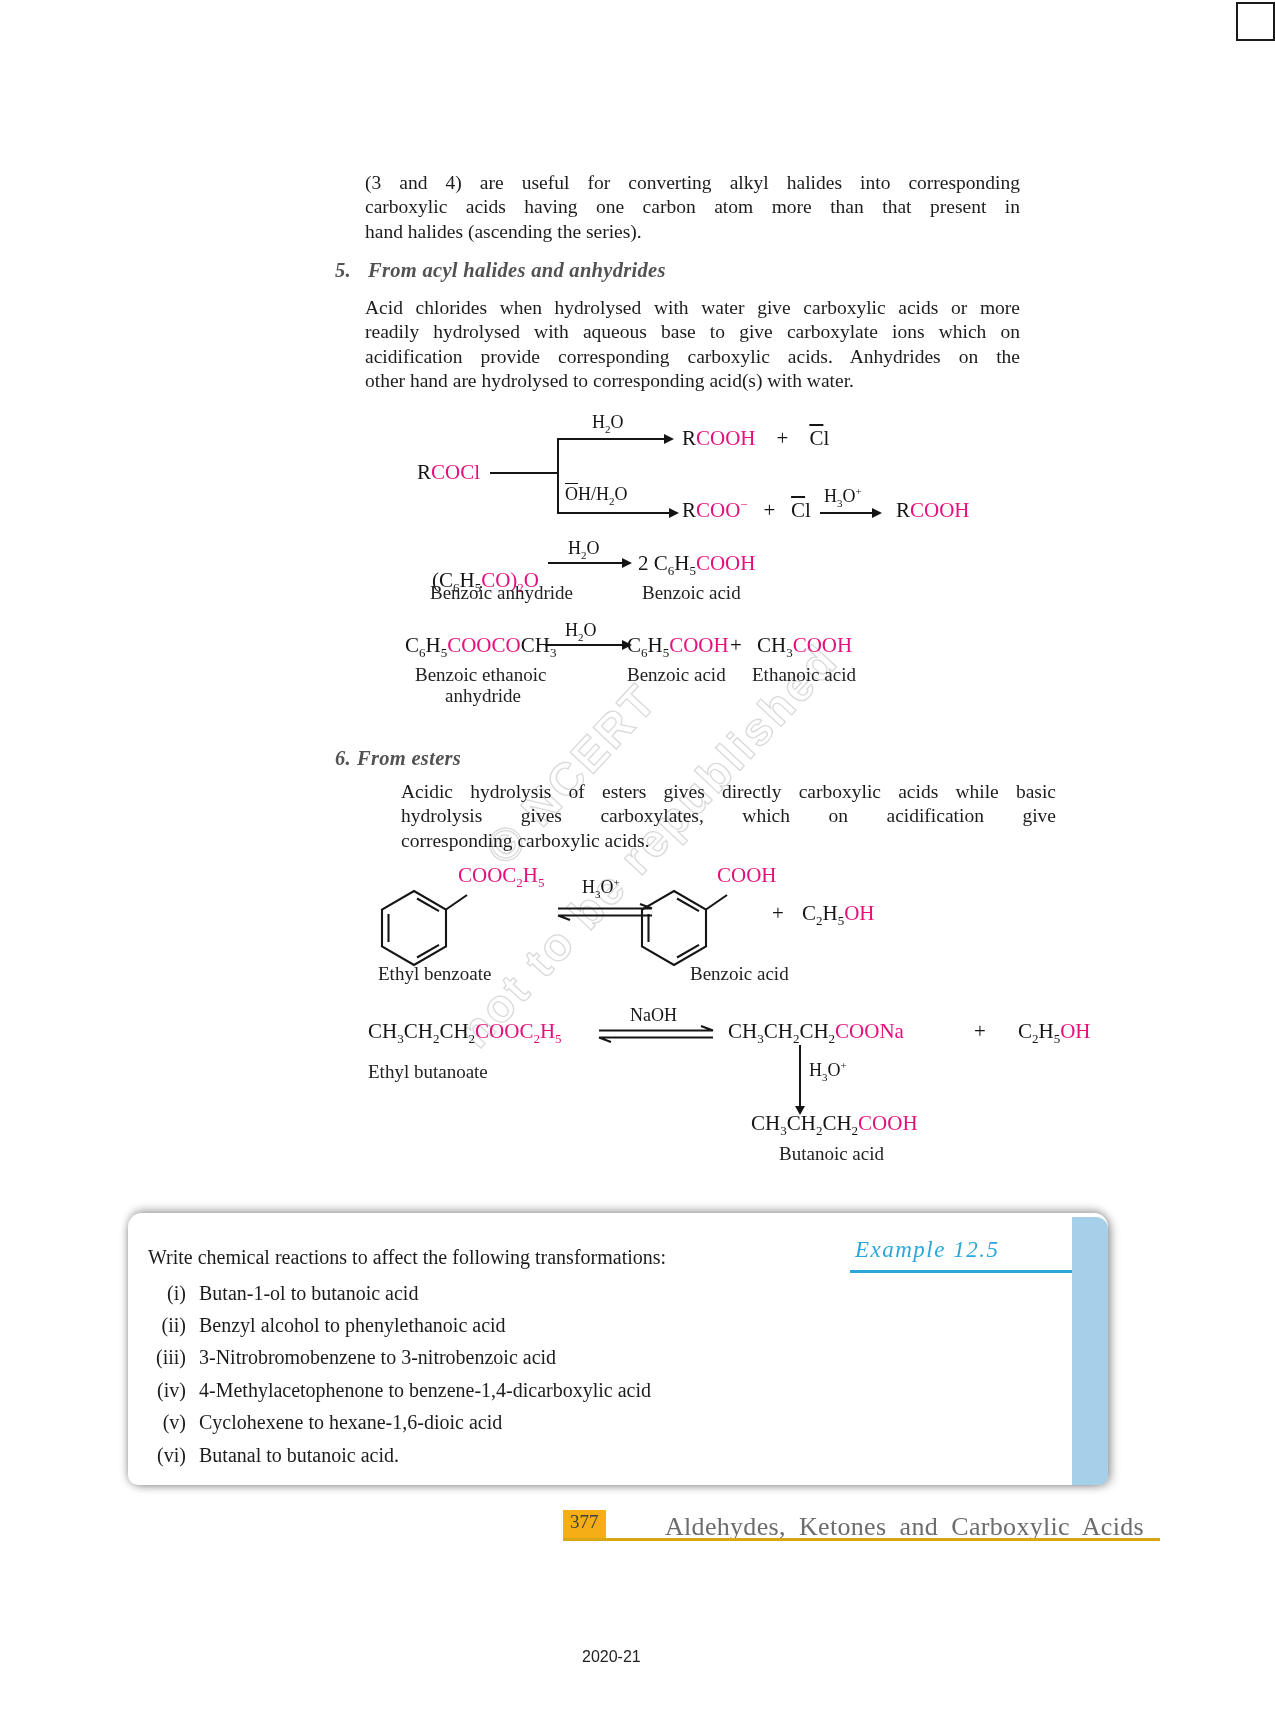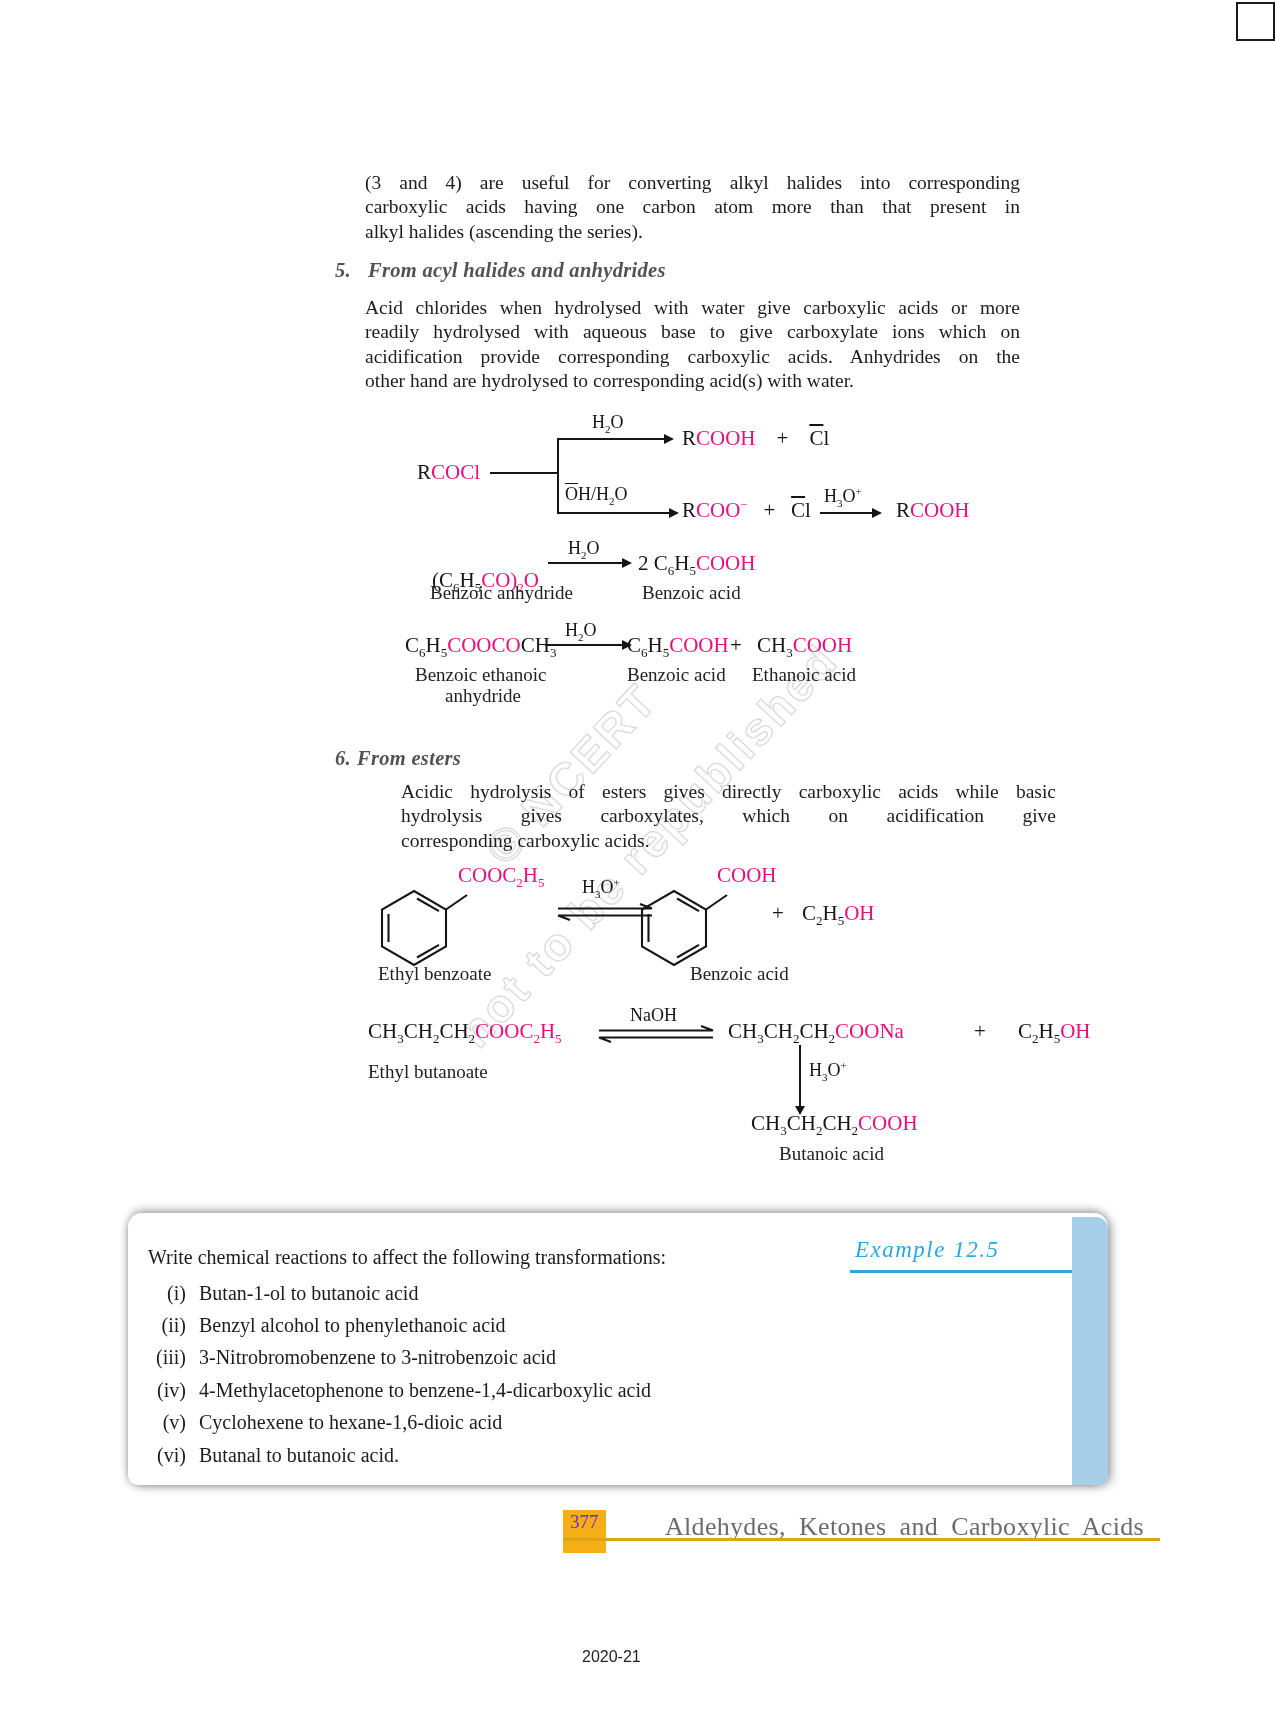--- a/index.html
+++ b/index.html
@@ -47,43 +47,43 @@
                -5px 2px 9px -4px rgba(0,0,0,.22), 0 6px 10px -4px rgba(0,0,0,.18);}
   .ex-bar{position:absolute;right:0;top:4px;bottom:0;width:36px;background:var(--bar);border-radius:0 12px 9px 0;}
   .ex-prompt{position:absolute;left:20px;top:33px;font-size:20px;color:#1c1c1e;white-space:nowrap;}
   .ex-badge{position:absolute;left:727px;top:24px;font-size:23px;font-style:italic;color:var(--blue);
     letter-spacing:1.5px;white-space:nowrap;}
   .ex-badge-line{position:absolute;left:722px;top:57px;width:222px;height:2.5px;background:var(--blue);}
   .ex-items{position:absolute;left:12px;top:64px;width:900px;}
   .ex-item{display:flex;height:32.4px;align-items:center;font-size:20px;color:#1c1c1e;}
   .ex-num{width:46px;text-align:right;margin-right:13px;flex:none;}
   
-  .pg-hl{position:absolute;left:563px;top:1510px;background:var(--gold-hl);color:#6d28d9;
-    font-size:19px;padding:1px 7px 20px;}
+  .pg-hl{position:absolute;left:563px;top:1510px;background:var(--gold-hl);color:#404040;
+    font-size:19px;padding:1px 7px 7px;}
   .chapter{position:absolute;left:629px;top:1512px;font-size:26px;color:var(--footer-gray);
     word-spacing:6.5px;letter-spacing:.3px;white-space:nowrap;margin-left:36px;}
   .gold-rule{position:absolute;left:563px;top:1538px;width:597px;height:3px;background:var(--gold-rule);}
   .year{position:absolute;left:582px;top:1648px;font-family:"Liberation Sans",sans-serif;font-size:16px;color:#222;}
 </style>
 </head>
 <body>
 
 <div class="page">
 
   <div class="watermark">
     <div>© NCERT</div>
     <div>not to be republished</div>
   </div>
 
   <div class="corner-box"></div>
 
   <div class="para" style="left:365px;top:171px;">
     <div class="jline">(3 and 4) are useful for converting alkyl halides into corresponding</div>
     <div class="jline">carboxylic acids having one carbon atom more than that present in</div>
-    <div class="lline">alkyl halides (ascending the series).</div>
+    <div class="lline">hand halides (ascending the series).</div>
   </div>
 
   <div class="hnum" style="left:335px;top:259px;">5.</div>
   <div class="htitle" style="left:368px;top:259px;">From acyl halides and anhydrides</div>
 
   <div class="para" style="left:365px;top:296px;">
     <div class="jline">Acid chlorides when hydrolysed with water give carboxylic acids or more</div>
     <div class="jline">readily hydrolysed with aqueous base to give carboxylate ions which on</div>
     <div class="jline">acidification provide corresponding carboxylic acids. Anhydrides on the</div>
     <div class="lline">other hand are hydrolysed to corresponding acid(s) with water.</div>

